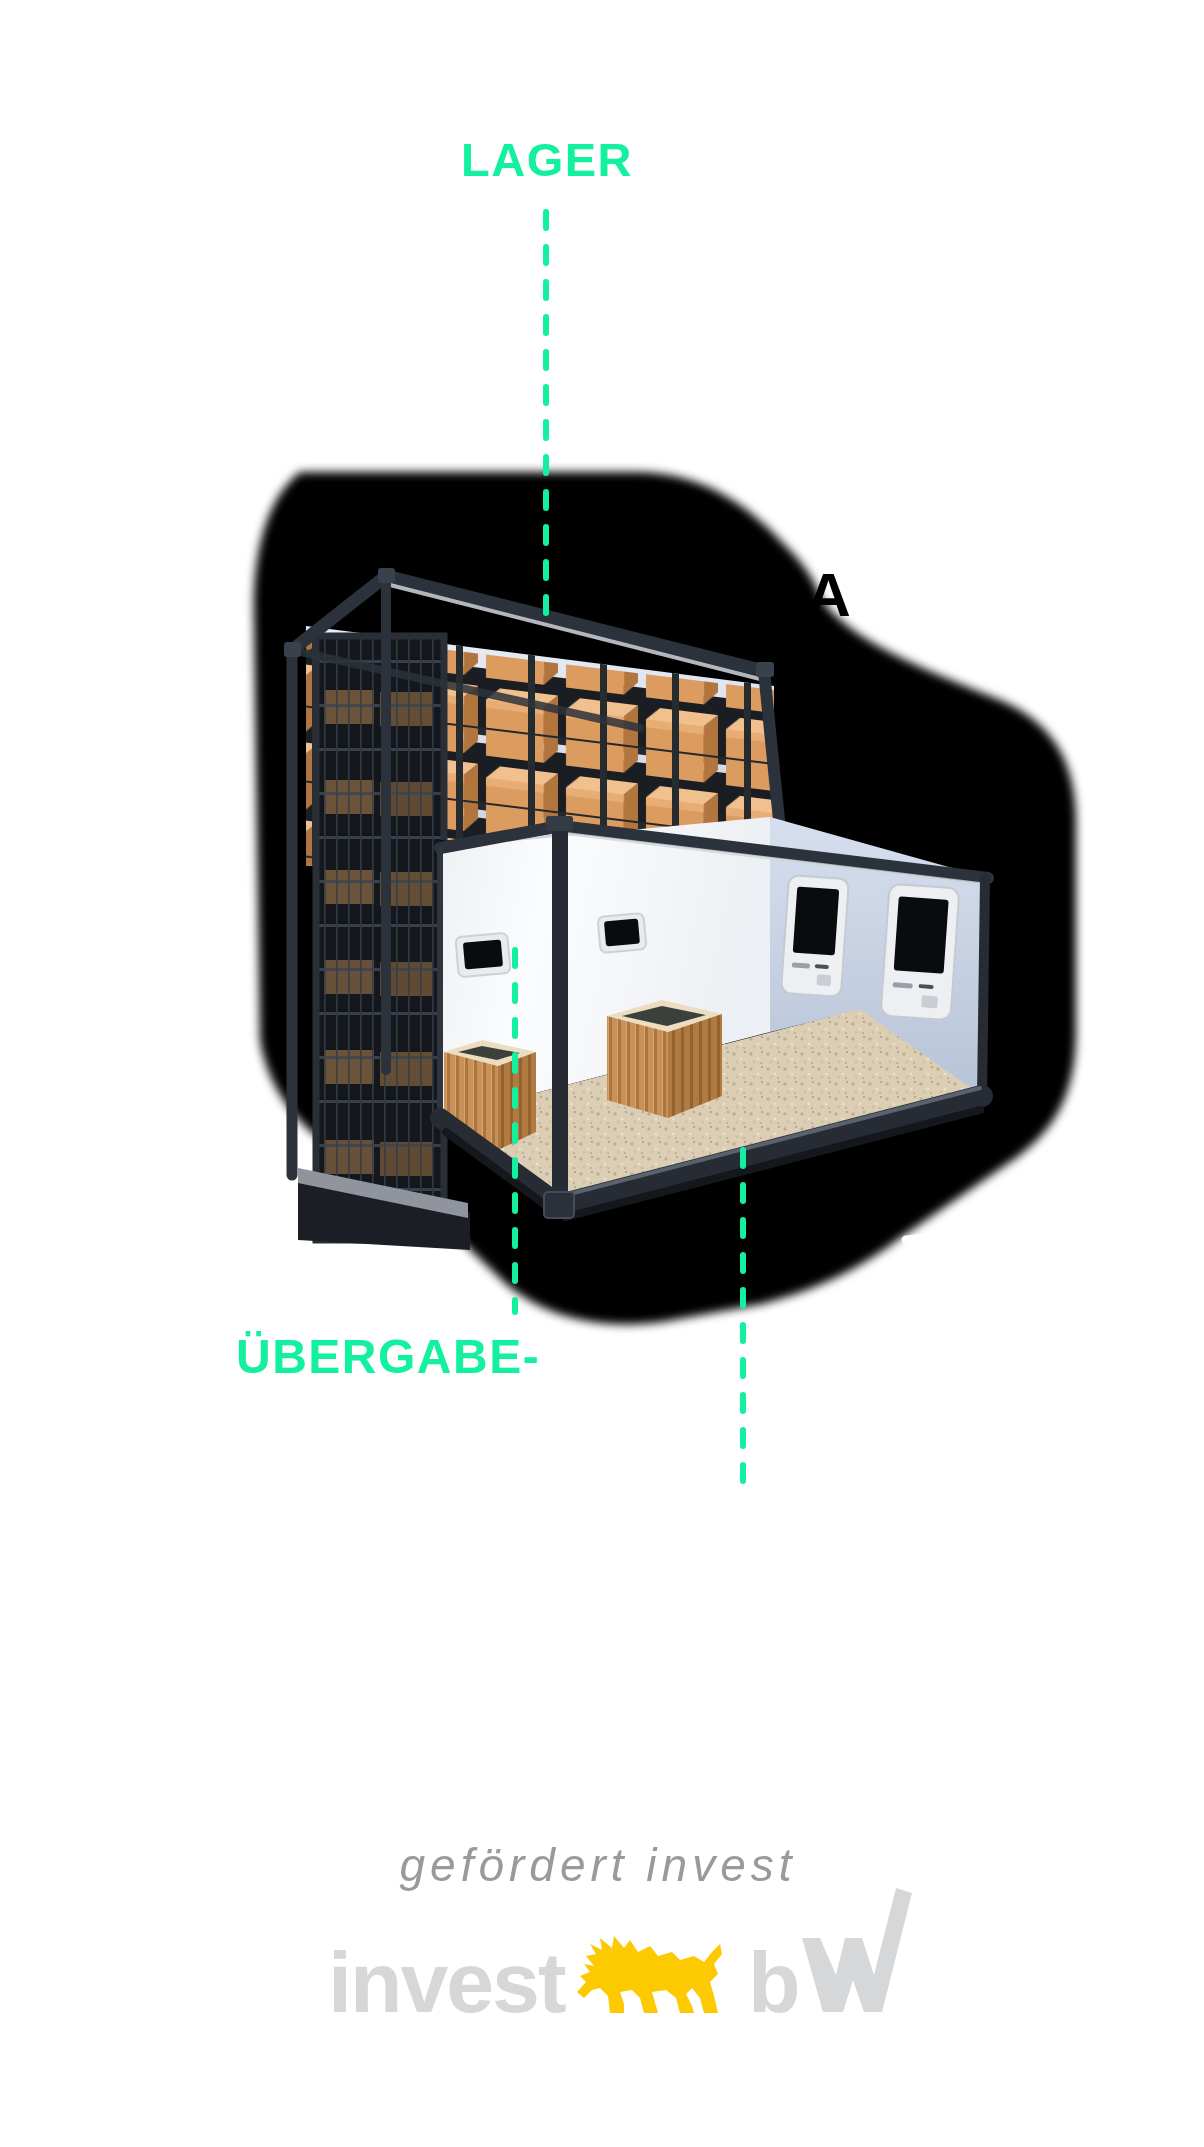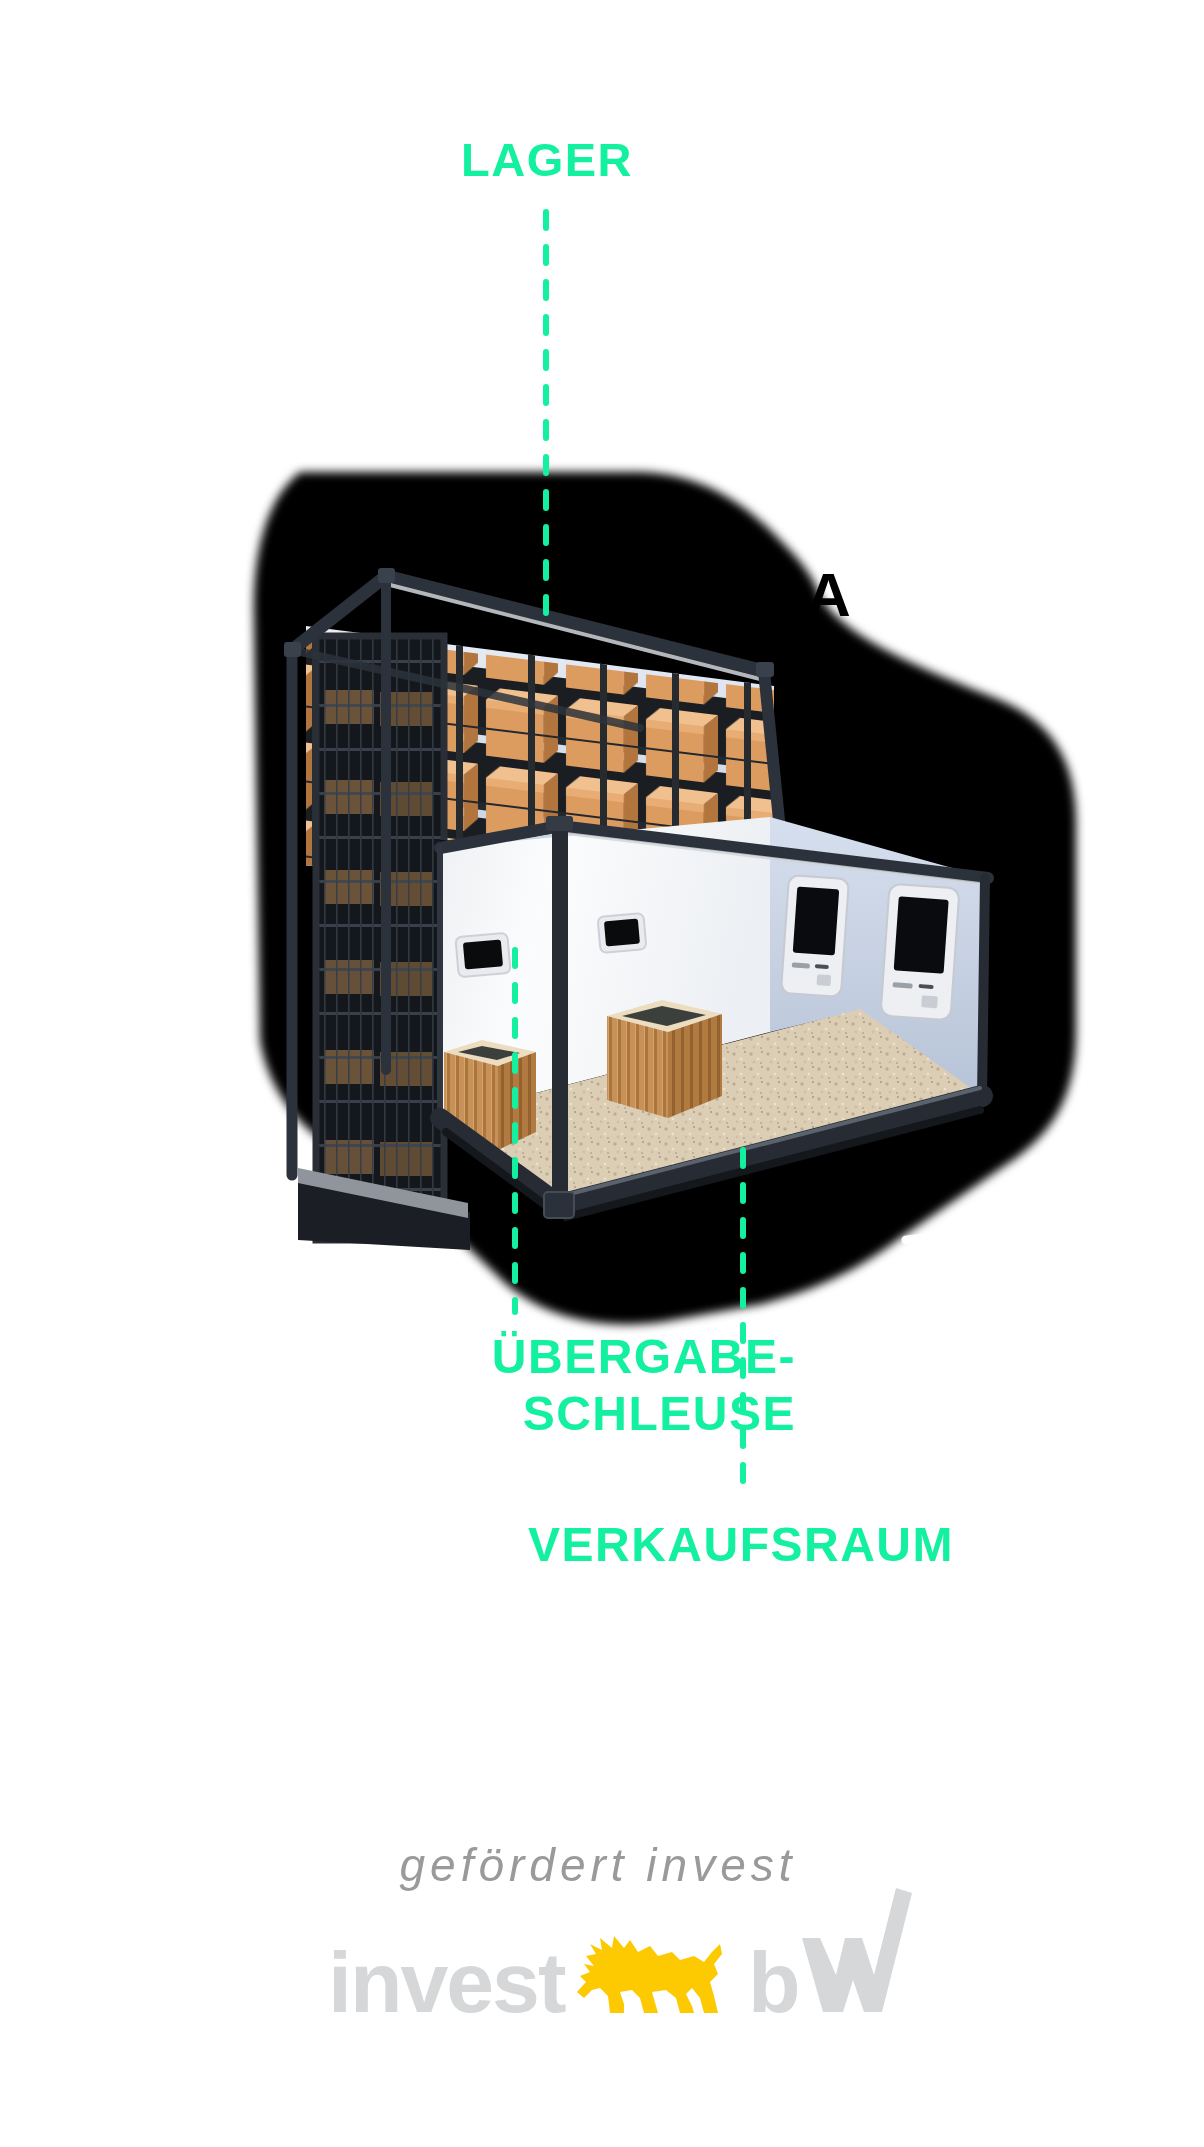--- a/index.html
+++ b/index.html
@@ -15,21 +15,21 @@
     position:absolute;
     transform:translateX(-50%);
     color:#12F0A0;
     font-weight:800;
     letter-spacing:1.5px;
     white-space:nowrap;
     z-index:5;
     text-align:right;
   }
   .lbl-lager{left:547px;top:132px;font-size:47px;}
-  .lbl-uebergabe{left:516px;top:1328px;font-size:48px;line-height:57px;text-align:right;white-space:normal;width:560px;}
+  .lbl-uebergabe{left:516px;top:1328px;font-size:48px;line-height:57px;text-align:left;white-space:normal;width:560px;}
   .lbl-verkaufsraum{left:741px;top:1517px;font-size:48px;}
   .funded{
     position:absolute;left:598px;top:1838px;
     transform:translateX(-50%);
     color:#9A9A9A;font-style:italic;font-weight:400;
     font-size:46px;letter-spacing:5px;white-space:nowrap;z-index:5;
   }
 </style>
 </head>
 <body>
@@ -273,20 +273,18 @@
       <path fill="#D5D7D9" d="
         M802,1938 L820,1938 L836,1975 L845,1938 L862,1938 L874,1975
         L896,1888 L912,1893 L882,2012 L864,2012 L853,1980 L843,2012 L823,2012 Z"></path>
     </g>
   </svg>
 
   <div class="lbl lbl-lager">LAGER</div>
 
   <div class="lbl lbl-uebergabe">
     <span>ÜBERGABE-</span><br>
-    <span>SCHLEUSE</span>
   </div>
 
-  <div class="lbl lbl-verkaufsraum">VERKAUFSRAUM</div>
 
   <div class="funded">gefördert invest</div>
 
 </div>
 
 </body></html>

